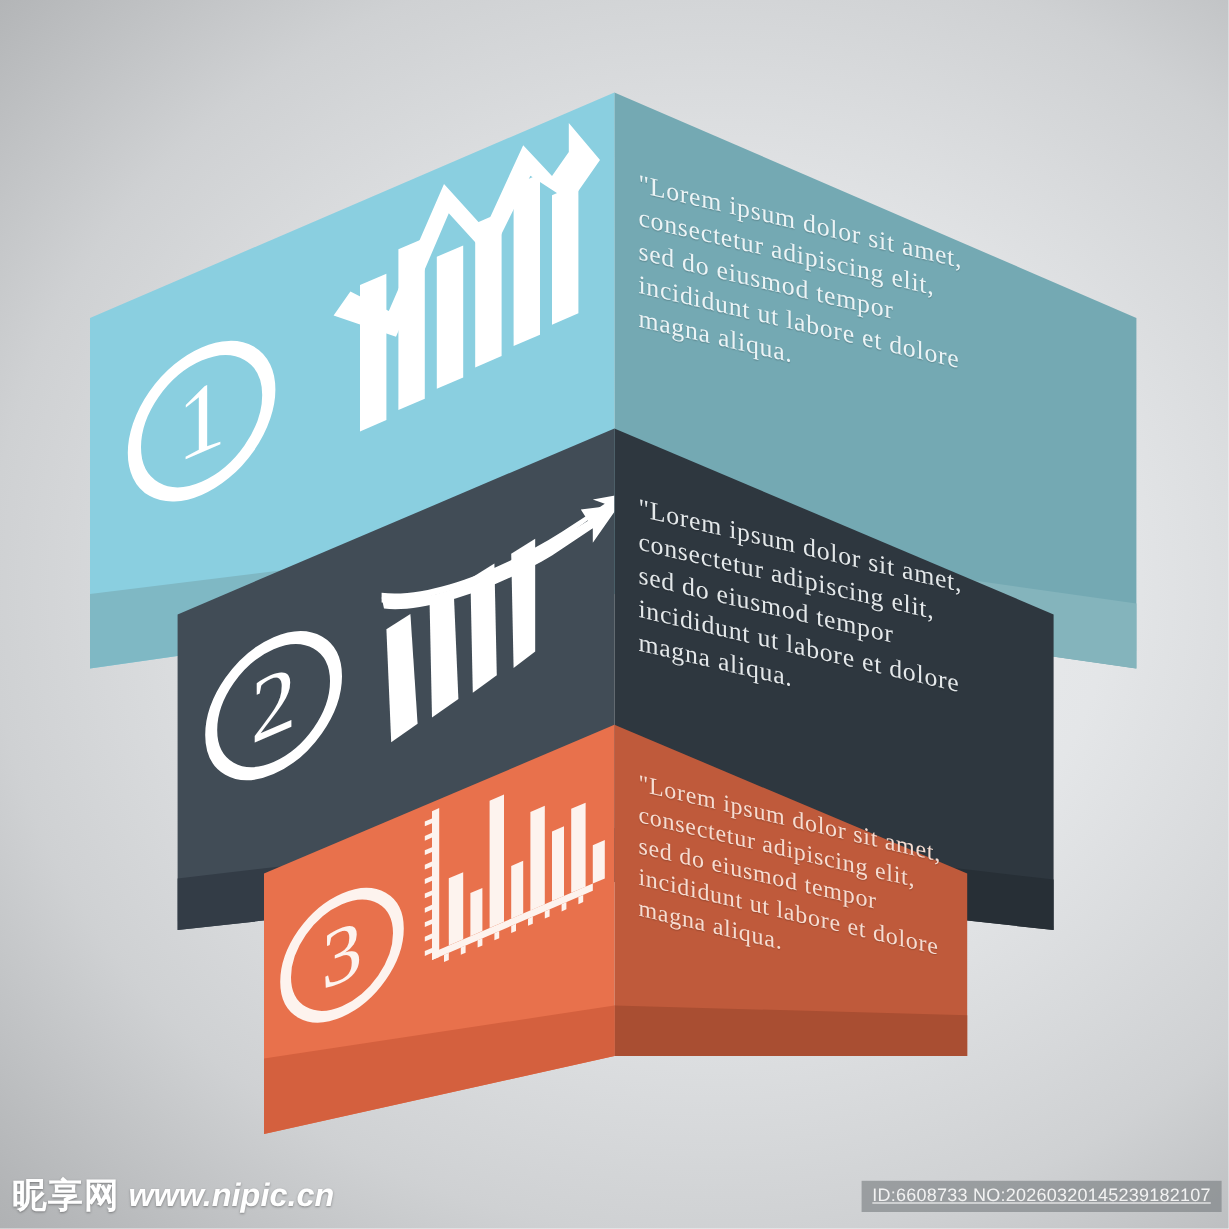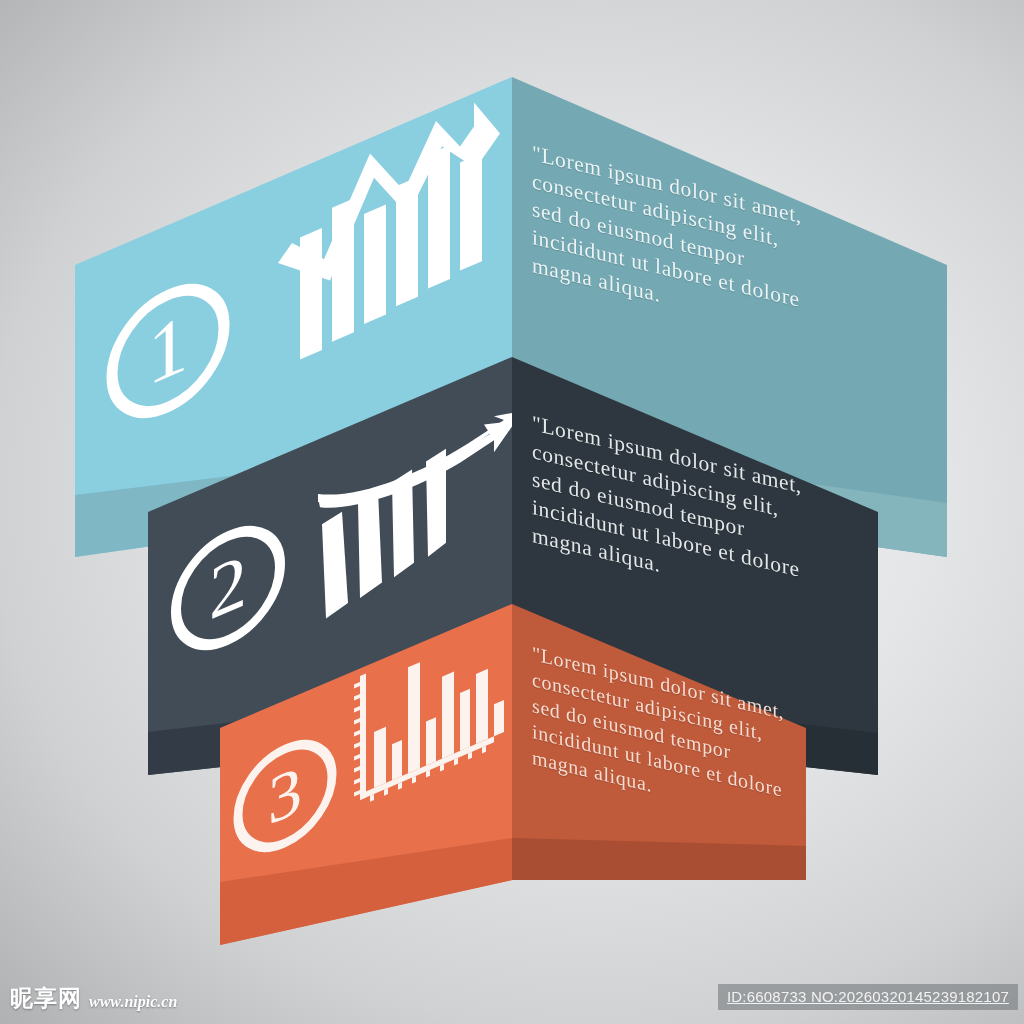--- a/index.html
+++ b/index.html
@@ -52,29 +52,29 @@
   
   #footer{
     position:absolute;left:0;bottom:0;width:1024px;height:64px;
     pointer-events:none;
   }
   #wm-logo{
     position:absolute;left:10px;bottom:12px;
     display:flex;align-items:flex-end;gap:7px;
   }
   #wm-cn{
-    font-family:Liberation Mono, monospace;
-    font-size:23px;font-weight:bold;color:#ffffff;
+    font-family:Liberation Serif, serif;
+    font-size:29px;font-weight:bold;color:#ffffff;
     letter-spacing:1px;line-height:1;
     text-shadow:0 1px 2px rgba(0,0,0,.35);
   }
   #wm-url{
-    font-family:Liberation Serif, serif;
+    font-family:Liberation Sans, sans-serif;
     font-style:italic;font-weight:bold;
-    font-size:16px;color:#ffffff;line-height:1;
+    font-size:27px;color:#ffffff;line-height:1;
     padding-bottom:2px;
     text-shadow:0 1px 2px rgba(0,0,0,.35);
   }
   #wm-id{
     position:absolute;right:6px;bottom:14px;
     background:rgba(120,124,128,.62);
     color:#f2f2f2;
     font-family:"Liberation Sans", sans-serif;
     font-size:15px;letter-spacing:.2px;
     padding:4px 9px 5px 9px;

